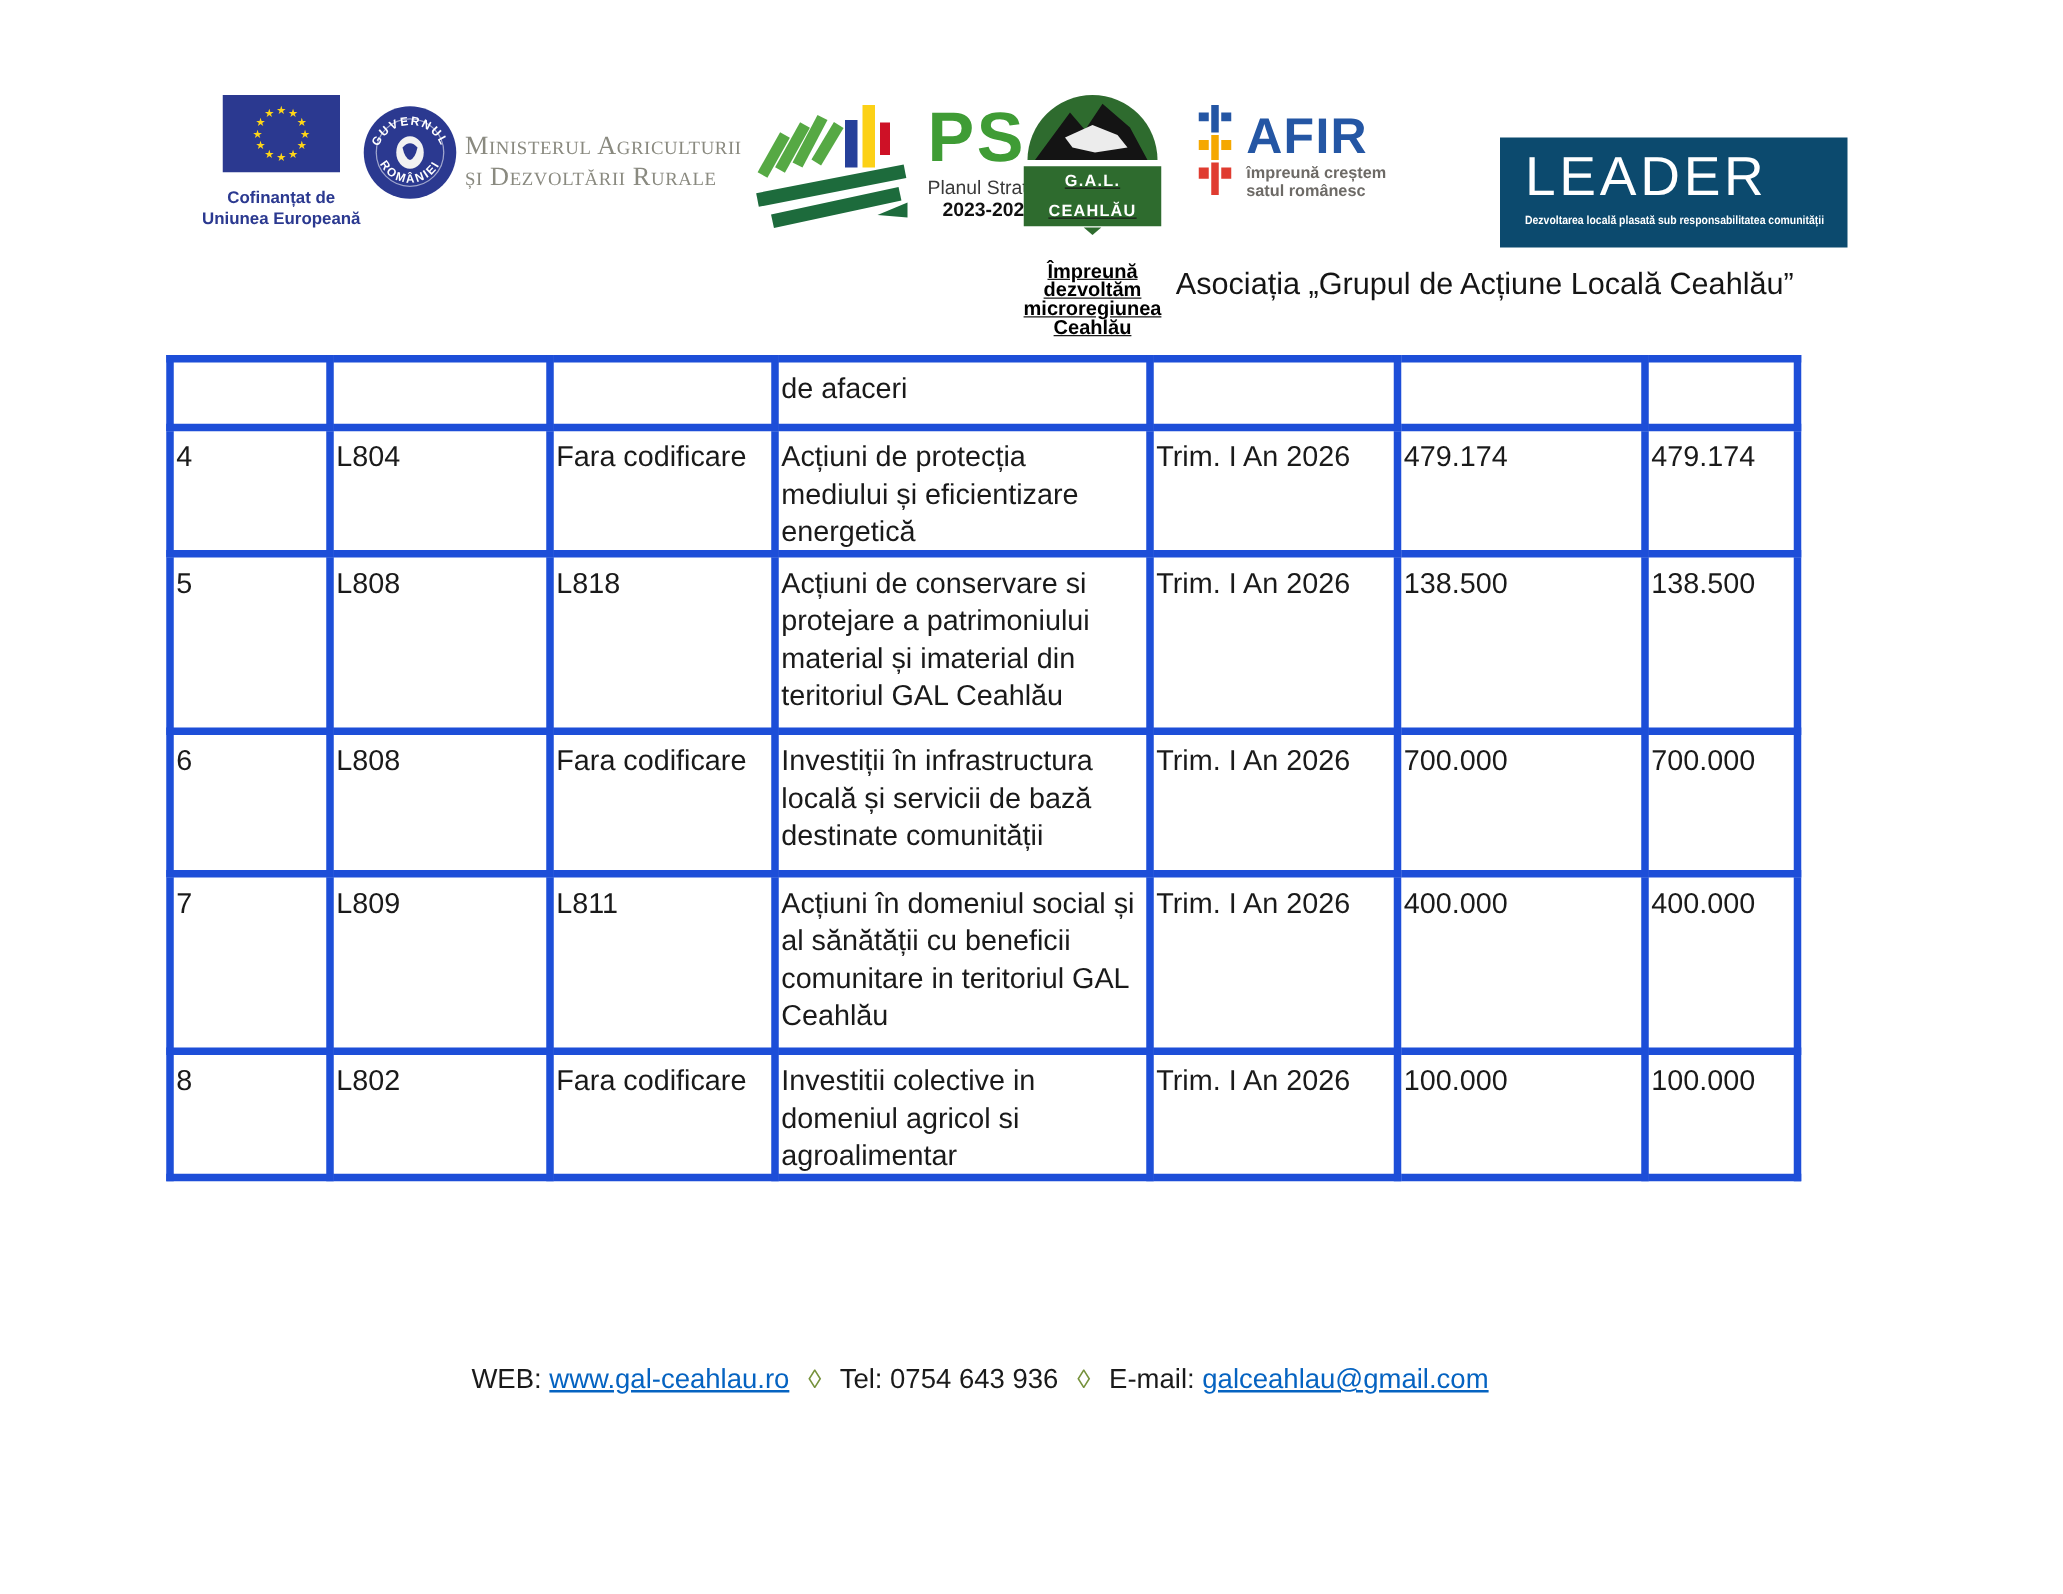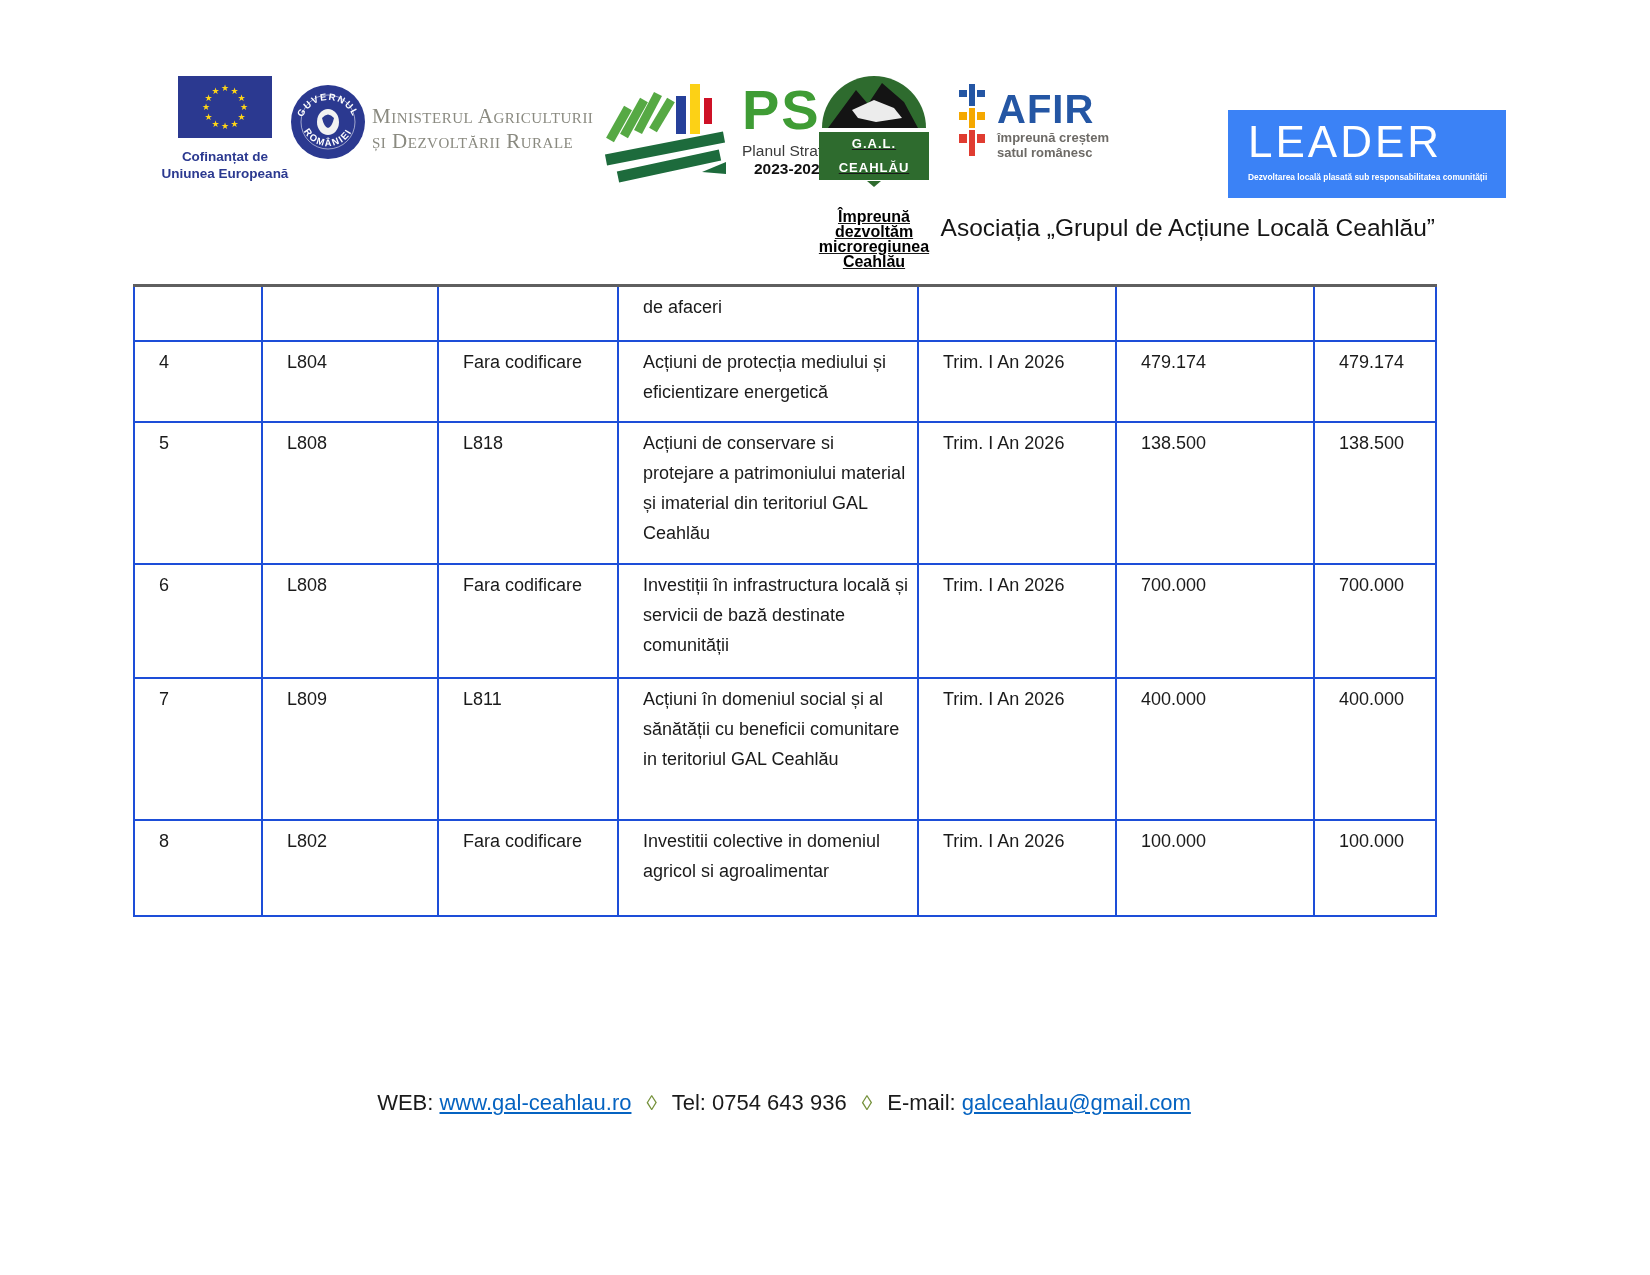--- a/index.html
+++ b/index.html
@@ -24,33 +24,33 @@
   .gal-block{left:798px;top:76px;width:152px;text-align:center;text-decoration:underline;}
   .gal-banner{width:110px;margin:0 auto;background:#2e6b2e;color:#fff;font-weight:bold;
     font-size:13px;line-height:24px;letter-spacing:1px;}
   .gal-tri{width:0;height:0;margin:1px auto 0;border-left:7px solid transparent;
     border-right:7px solid transparent;border-top:6px solid #2e6b2e;}
   .gal-tag{margin-top:22px;font-size:16px;font-weight:bold;color:#000000;line-height:15px;}
   .afir-block{left:955px;top:84px;display:flex;}
   .afir-text{margin-left:8px;padding-top:4px;}
   .afir-abbr{font-size:40px;line-height:42px;font-weight:bold;color:#2456a4;letter-spacing:1px;}
   .afir-tag{font-size:13px;color:#6d6a66;line-height:15px;font-weight:bold;}
-  .leader-block{left:1228px;top:110px;width:278px;height:88px;background:#3b82f6;box-sizing:border-box;padding:8px 0 0 20px;}
+  .leader-block{left:1200px;top:110px;width:278px;height:88px;background:#0c4a6e;box-sizing:border-box;padding:8px 0 0 20px;}
   .leader-title{color:#fff;font-size:44px;line-height:48px;letter-spacing:3px;font-weight:400;}
   .leader-tag{color:#fff;font-size:9.5px;font-weight:bold;margin-top:5px;white-space:nowrap;
     transform:scaleX(.88);transform-origin:left center;}
 
   
   .page-title{left:133px;top:214px;width:1302px;text-align:right;font-size:24.5px;color:#151515;}
 
   
   table.doc{position:absolute;left:133px;top:284px;width:1302px;border-collapse:collapse;
     table-layout:fixed;border:2px solid #5f5f5f;border-top-width:3px;}
-  table.doc td{border:2px solid #1d4ed8;vertical-align:top;padding:5px 8px 0 24px;
-    font-size:18px;line-height:30px;overflow:hidden;}
+  table.doc td{border:6px solid #1d4ed8;vertical-align:top;padding:5px 8px 0 2px;
+    font-size:23px;line-height:30px;overflow:hidden;}
   tr.r0{height:55px;} tr.r1{height:81px;} tr.r2{height:142px;}
   tr.r3{height:114px;} tr.r4{height:142px;} tr.r5{height:96px;}
 
   
   .footer{left:133px;top:1086px;width:1302px;text-align:center;font-size:22px;line-height:33px;}
   .footer a{color:#0563c1;text-decoration:underline;}
   .sep{color:#76923c;padding:0 9px;font-size:21px;}
 </style>
 </head>
 <body>

